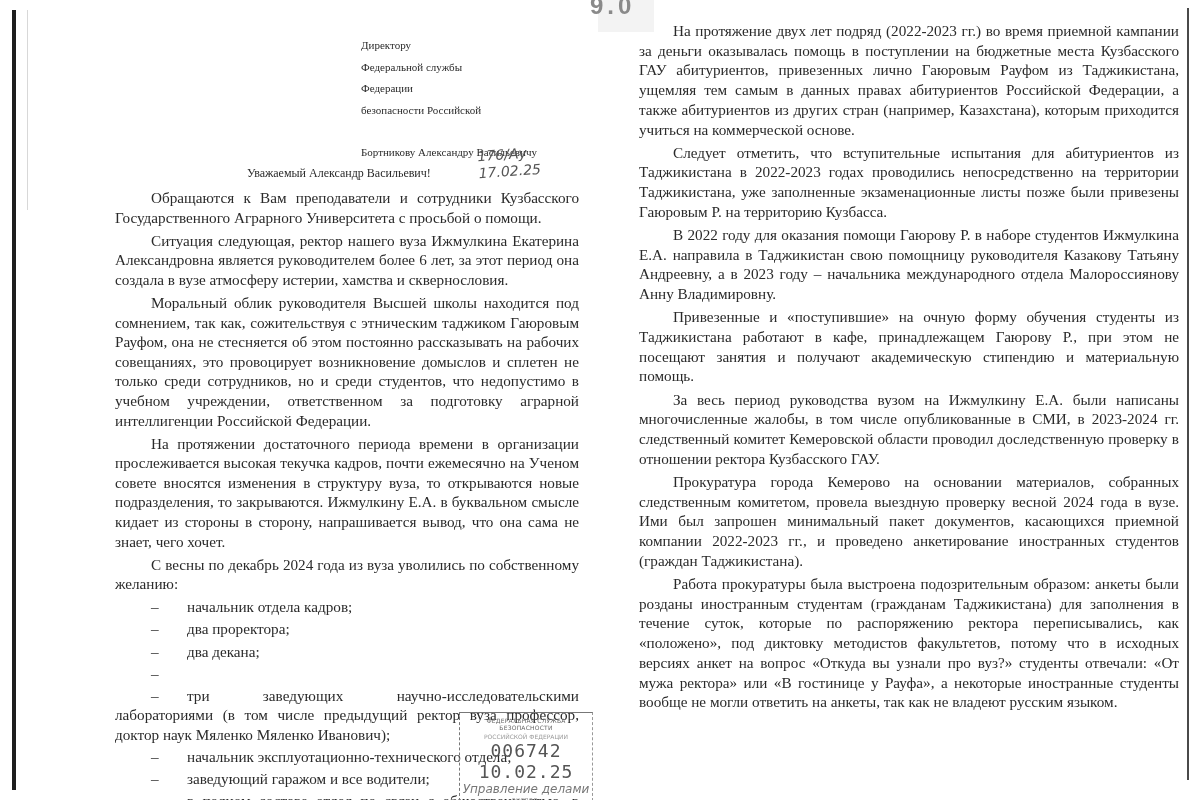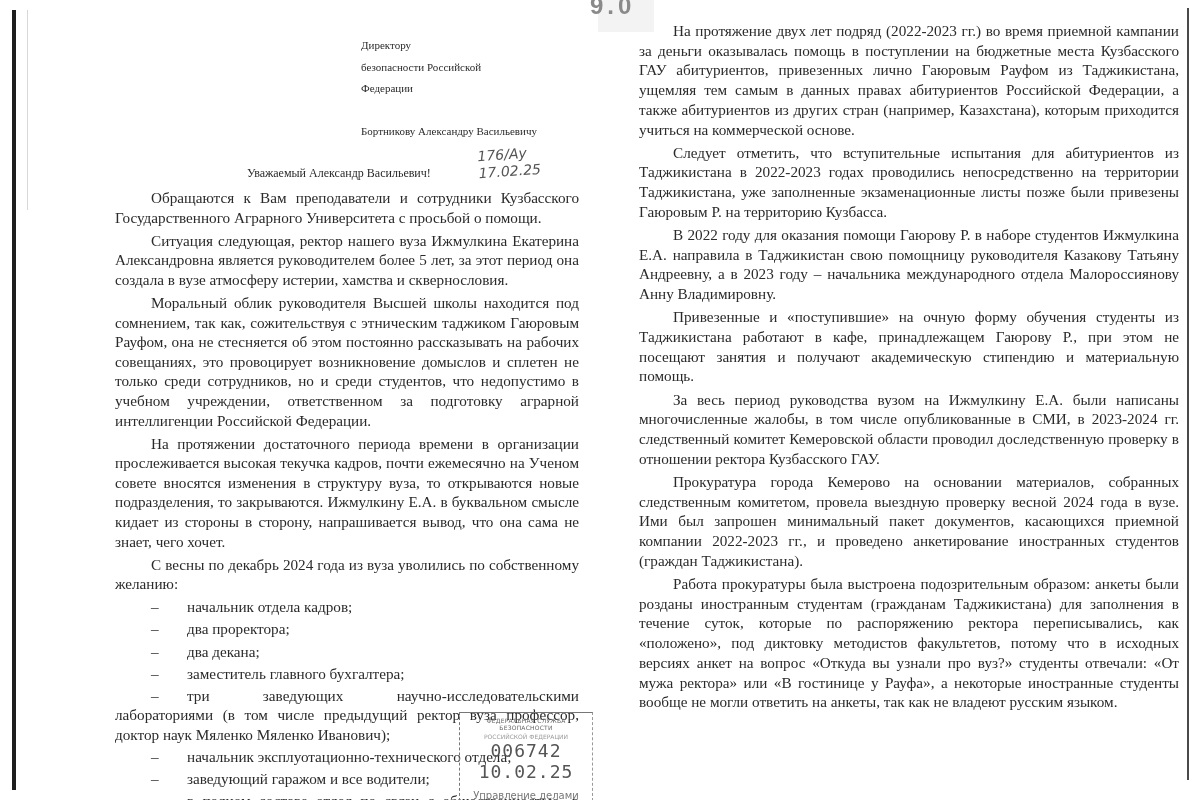--- a/index.html
+++ b/index.html
@@ -39,66 +39,66 @@
   .list li.wrap .dash { display:inline-block; width:36px; padding-left:0; text-indent:0; }
 
   .stamp {
     position:absolute; left:459px; top:712px; width:132px; height:88px;
     border-left:1px dashed #777; border-top:1px solid #777; border-right:1px dashed #999;
     font-family:"DejaVu Sans", sans-serif; color:#666; text-align:center;
   }
   .stamp .l1 { font-size:6px; margin-top:4px; letter-spacing:0.2px; }
   .stamp .l2 { font-size:6px; color:#999; margin-top:2px; }
   .stamp .l3 { font-family:"DejaVu Sans Mono", monospace; font-size:18px; margin-top:0; color:#555; letter-spacing:1px; }
-  .stamp .l4 { font-size:10px; margin-top:8px; color:#777; }
+  .stamp .l4 { font-size:12px; color:#777;font-style:italic; }
   .stamp .l5 { font-size:7px; color:#999; }
 </style>
 </head>
 <body>
 
 <div class="page page-left">
   <div class="left-bar"></div>
   <div class="left-faint"></div>
 
   <div class="addressee">
     <div>Директору</div>
+    <div>Федеральной службы</div>
+    <div>Федерации</div>
     <div>безопасности Российской</div>
-    <div>Федерации</div>
     <div class="name">Бортникову Александру Васильевичу</div>
   </div>
 
   <div class="handwritten">
     <div>176/Ау</div>
     <div>17.02.25</div>
   </div>
 
   <div class="salutation">Уважаемый Александр Васильевич!</div>
 
   <div class="body-left">
     <p>Обращаются к Вам преподаватели и сотрудники Кузбасского Государственного Аграрного Университета с просьбой о помощи.</p>
-    <p>Ситуация следующая, ректор нашего вуза Ижмулкина Екатерина Александровна является руководителем более 5 лет, за этот период она создала в вузе атмосферу истерии, хамства и сквернословия.</p>
+    <p>Ситуация следующая, ректор нашего вуза Ижмулкина Екатерина Александровна является руководителем более 6 лет, за этот период она создала в вузе атмосферу истерии, хамства и сквернословия.</p>
     <p>Моральный облик руководителя Высшей школы находится под сомнением, так как, сожительствуя с этническим таджиком Гаюровым Рауфом, она не стесняется об этом постоянно рассказывать на рабочих совещаниях, это провоцирует возникновение домыслов и сплетен не только среди сотрудников, но и среди студентов, что недопустимо в учебном учреждении, ответственном за подготовку аграрной интеллигенции Российской Федерации.</p>
     <p>На протяжении достаточного периода времени в организации прослеживается высокая текучка кадров, почти ежемесячно на Ученом совете вносятся изменения в структуру вуза, то открываются новые подразделения, то закрываются. Ижмулкину Е.А. в буквальном смысле кидает из стороны в сторону, напрашивается вывод, что она сама не знает, чего хочет.</p>
     <p>С весны по декабрь 2024 года из вуза уволились по собственному желанию:</p>
     <ul class="list">
       <li>
           <span class="dash">–</span>
           <span>начальник отдела кадров;</span>
         </li>
       <li>
           <span class="dash">–</span>
           <span>два проректора;</span>
         </li>
       <li>
           <span class="dash">–</span>
           <span>два декана;</span>
         </li>
       <li>
           <span class="dash">–</span>
-          <span>заместитель главного бухгалтера;</span>
         </li>
       <li class="wrap"><span class="dash">–</span><span>три заведующих научно-исследовательскими лабораториями (в том числе предыдущий ректор вуза профессор, доктор наук Мяленко Мяленко Иванович);</span></li>
       <li>
           <span class="dash">–</span>
           <span>начальник эксплуотационно-технического отдела;</span>
         </li>
       <li>
           <span class="dash">–</span>
           <span>заведующий гаражом и все водители;</span>
         </li>

